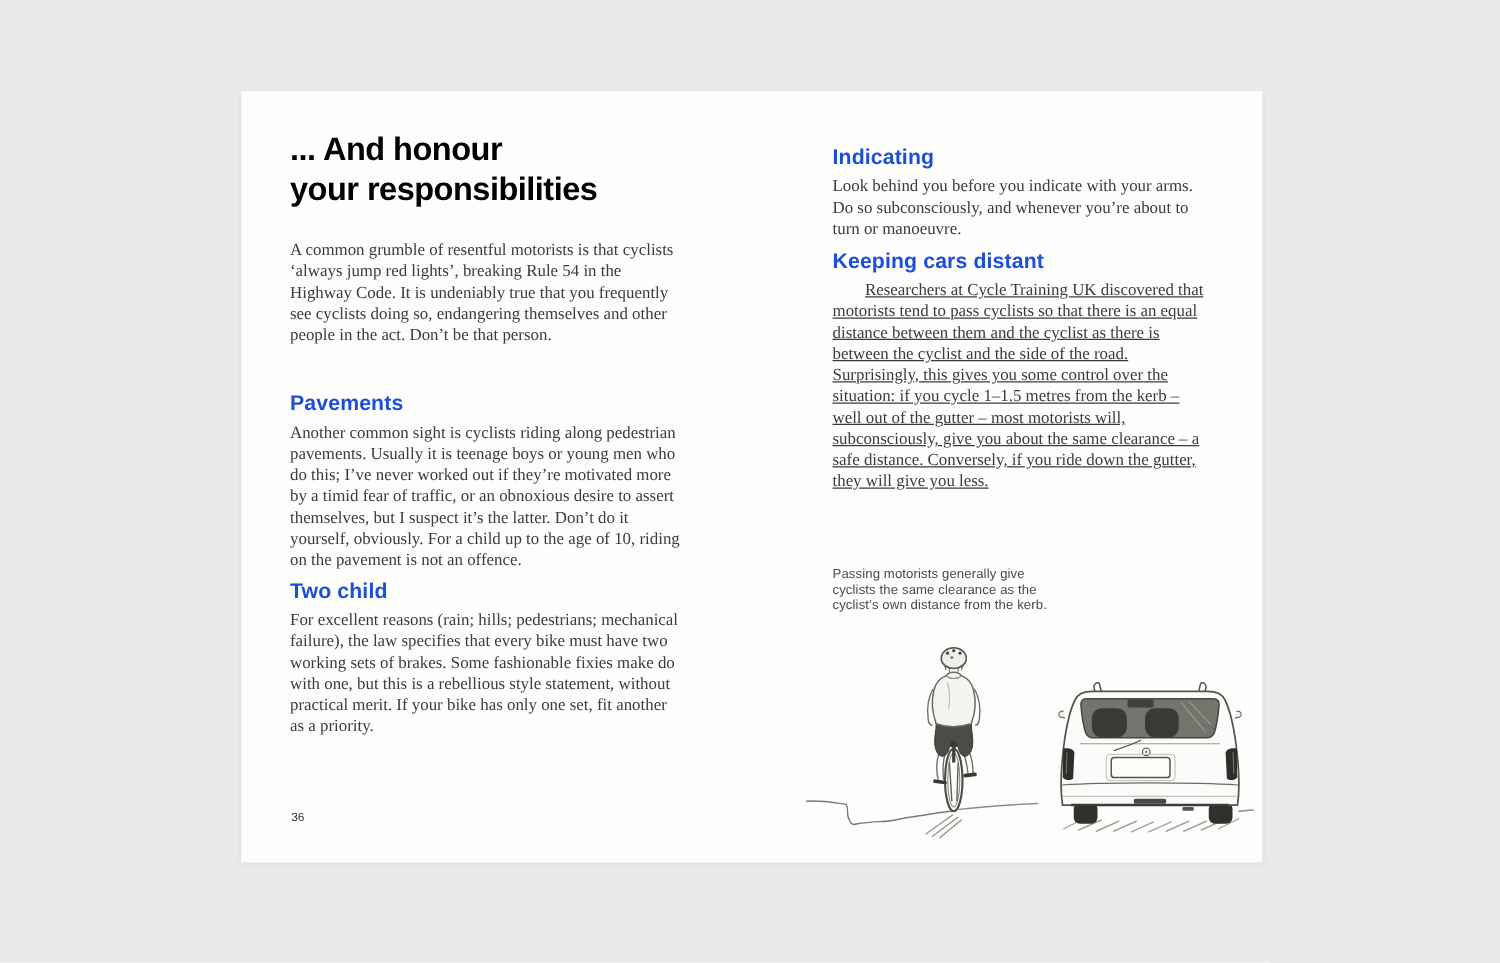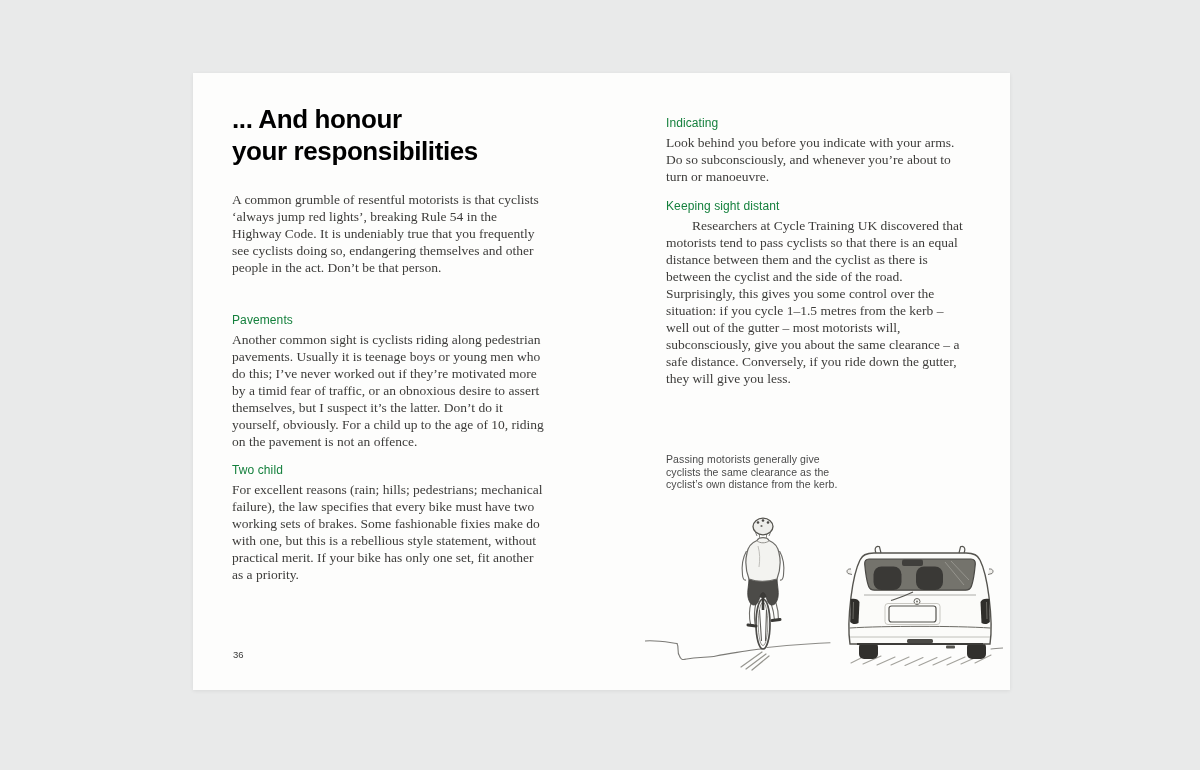--- a/index.html
+++ b/index.html
@@ -17,29 +17,29 @@
   .abs{position:absolute;}
   
   .title{
     left:39px;top:30px;width:330px;
     font-weight:bold;font-size:26px;line-height:32px;
     letter-spacing:-0.4px;color:#000000;
   }
   .section{width:312px;}
   .section h3{
     margin:0 0 4px 0;
-    font-size:12px;font-weight:normal;color:#15803d;letter-spacing:0.1px;
+    font-size:17px;font-weight:bold;color:#1d4ed8;letter-spacing:0.1px;
   }
   .section p{
     margin:0;
     font-family:"Liberation Serif",serif;
     font-size:13.5px;line-height:17px;color:#3d3c3a;
   }
   .section p + p{margin-top:0;}
-  .p-indent{text-indent:26px;}
+  .p-indent{text-indent:26px;text-decoration:underline;}
   #lp-s1{left:39px;top:118px;}
   #lp-s2{left:39px;top:240px;}
   #lp-s3{left:39px;top:390px;}
   #rp-s1{left:473px;top:43px;width:302px;}
   #rp-s2{left:473px;top:126px;width:302px;}
   .page-number{
     left:40px;top:576px;
     font-size:9.5px;color:#3a3a3a;
   }
   .caption{
@@ -73,21 +73,21 @@
   </div>
 
   <div class="abs page-number">36</div>
 
   <div class="abs section" id="rp-s1">
     <h3>Indicating</h3>
     <p>Look behind you before you indicate with your arms. Do so subconsciously, and whenever you’re about to turn or manoeuvre.</p>
   </div>
 
   <div class="abs section" id="rp-s2">
-    <h3>Keeping sight distant</h3>
+    <h3>Keeping cars distant</h3>
     <p class="p-indent">Researchers at Cycle Training UK discovered that motorists tend to pass cyclists so that there is an equal distance between them and the cyclist as there is between the cyclist and the side of the road. Surprisingly, this gives you some control over the situation: if you cycle 1–1.5 metres from the kerb – well out of the gutter – most motorists will, subconsciously, give you about the same clearance – a safe distance. Conversely, if you ride down the gutter, they will give you less.</p>
   </div>
 
   <div class="abs caption">Passing motorists generally give cyclists the same clearance as the cyclist’s own distance from the kerb.</div>
 
   <svg class="abs illustration" viewBox="0 0 358 162">
 
     <g stroke="#7b7a76" stroke-width="1.1" fill="none" stroke-linecap="round">
       <path d="M0,128 C12,127 24,129.5 32,130.5"></path>
       <path d="M32,130.5 C34.5,135 31.5,139 34.5,143 C35.5,146 37.5,147.2 40,146.2"></path>

